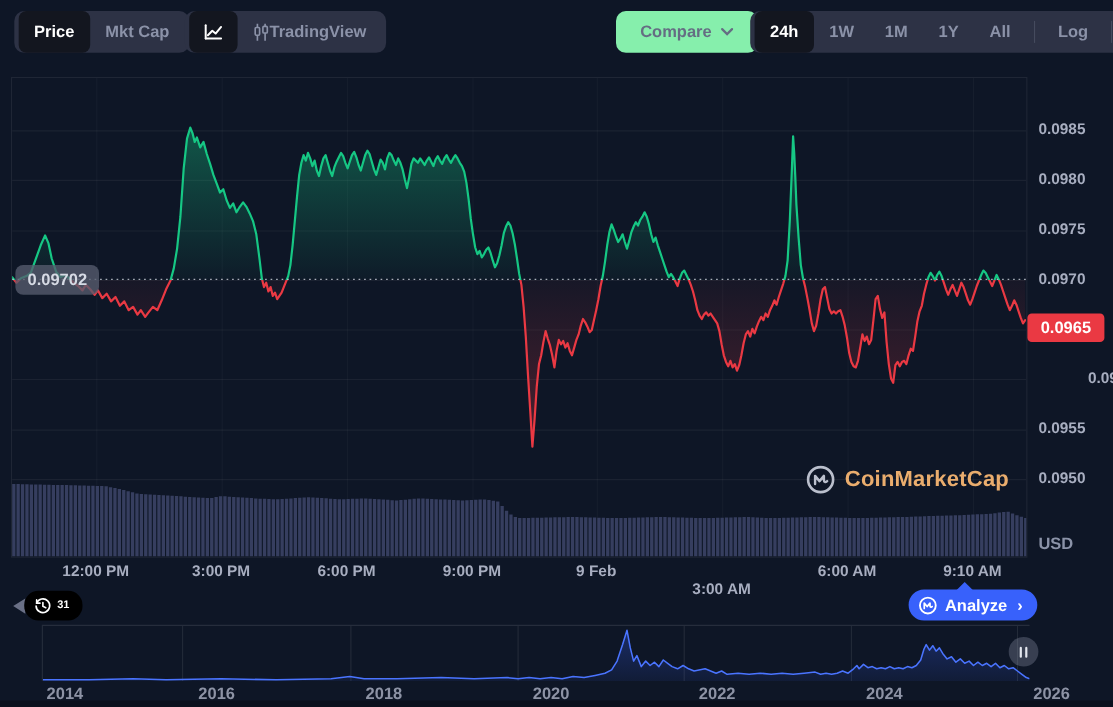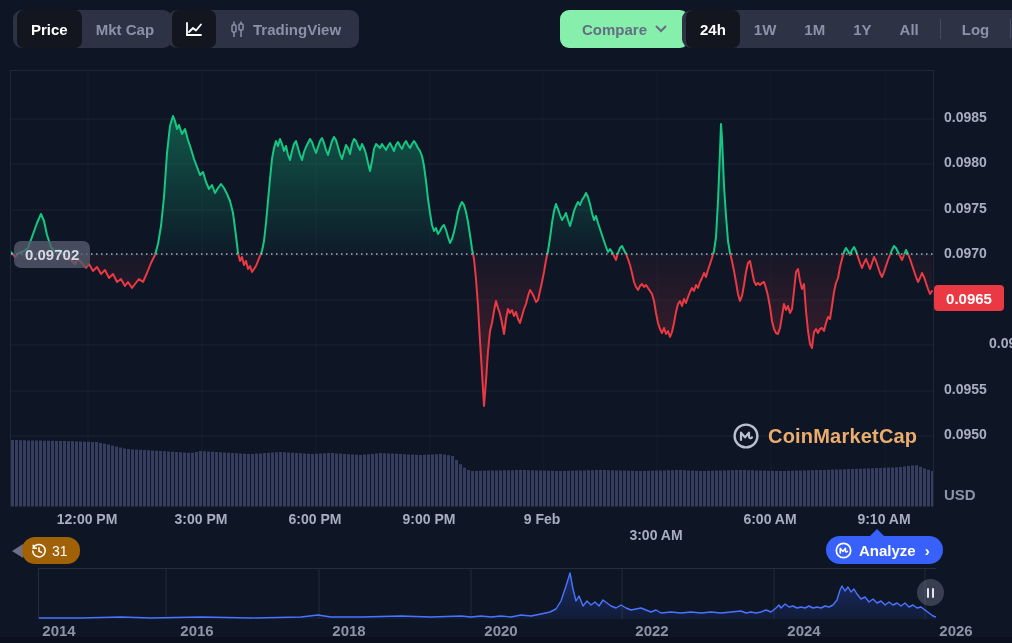--- a/index.html
+++ b/index.html
@@ -32,23 +32,23 @@
   #baseline-badge{position:absolute;left:14px;top:241px;height:27px;padding:0 11px;
         background:rgba(86,92,110,0.78);border-radius:7px;color:#d6dae4;font-size:15px;
         font-weight:600;display:flex;align-items:center;z-index:3;}
   #x-axis{position:absolute;left:0;top:511px;width:1012px;height:20px;}
   .xtick{position:absolute;transform:translateX(-50%);color:#a8aec0;font-size:14px;font-weight:600;white-space:nowrap;}
   
   #watermark{position:absolute;left:733px;top:423px;display:flex;align-items:center;gap:9px;
         color:#fdba74;opacity:0.92;z-index:2;}
   #watermark .wm-text{font-size:20px;font-weight:700;letter-spacing:0.2px;}
   
-  #history-pill{position:absolute;left:22px;top:537px;height:27px;background:#a16207;
+  #history-pill{position:absolute;left:22px;top:537px;height:27px;background:#000000;
         border-radius:13px;display:flex;align-items:center;gap:5px;padding:0 12px 0 9px;
-        color:#fff;font-size:14px;font-weight:400;cursor:pointer;z-index:4;}
+        color:#fff;font-size:10px;font-weight:700;cursor:pointer;z-index:4;}
   #history-notch{position:absolute;left:12px;top:544px;width:0;height:0;
         border-top:7px solid transparent;border-bottom:7px solid transparent;
         border-right:11px solid #6a7086;z-index:4;}
   #analyze-btn{position:absolute;left:826px;top:536px;height:28px;background:#3861fb;
         border-radius:14px;display:flex;align-items:center;gap:7px;padding:0 13px 0 9px;
         color:#fff;font-size:15px;font-weight:700;cursor:pointer;z-index:4;}
   #analyze-notch{position:absolute;left:869px;top:529px;width:0;height:0;
         border-left:8px solid transparent;border-right:8px solid transparent;
         border-bottom:8px solid #3861fb;z-index:4;}
   .chev{font-size:15px;font-weight:700;margin-left:2px;}
@@ -75,21 +75,21 @@
 <div class="seg" style="left:168px;">
   <div class="opt active icon-opt" style="padding:0 13px;">
     <span>
       <svg width="18" height="16" viewBox="0 0 18 16" fill="none" stroke="#ffffff" stroke-width="1.8" stroke-linecap="round" stroke-linejoin="round">
         <path d="M2 2 v12"></path>
           <path d="M2 14 h14"></path>
           <path d="M4 11 l4 -4 l3 2.5 l5 -6"></path>
       </svg>
     </span>
   </div>
-  <div class="opt" style="gap:8px;">
+  <div class="opt" style="">
     <span>
       <svg width="15" height="17" viewBox="0 0 15 17" fill="none" stroke="#8b92a8" stroke-width="1.5">
         <line x1="4" y1="0.5" x2="4" y2="4"></line>
           <rect x="2" y="4" width="4" height="7" rx="1"></rect>
           <line x1="4" y1="11" x2="4" y2="16"></line>
         <line x1="11" y1="0.5" x2="11" y2="3"></line>
           <rect x="9" y="3" width="4" height="6" rx="1"></rect>
           <line x1="11" y1="9" x2="11" y2="16"></line>
       </svg>
     </span>

